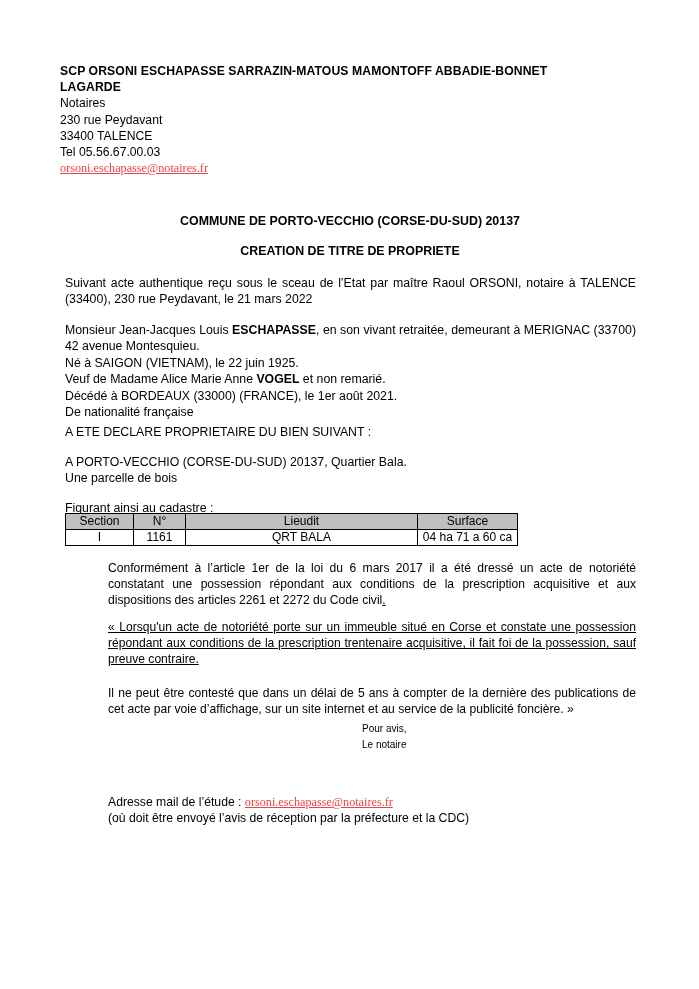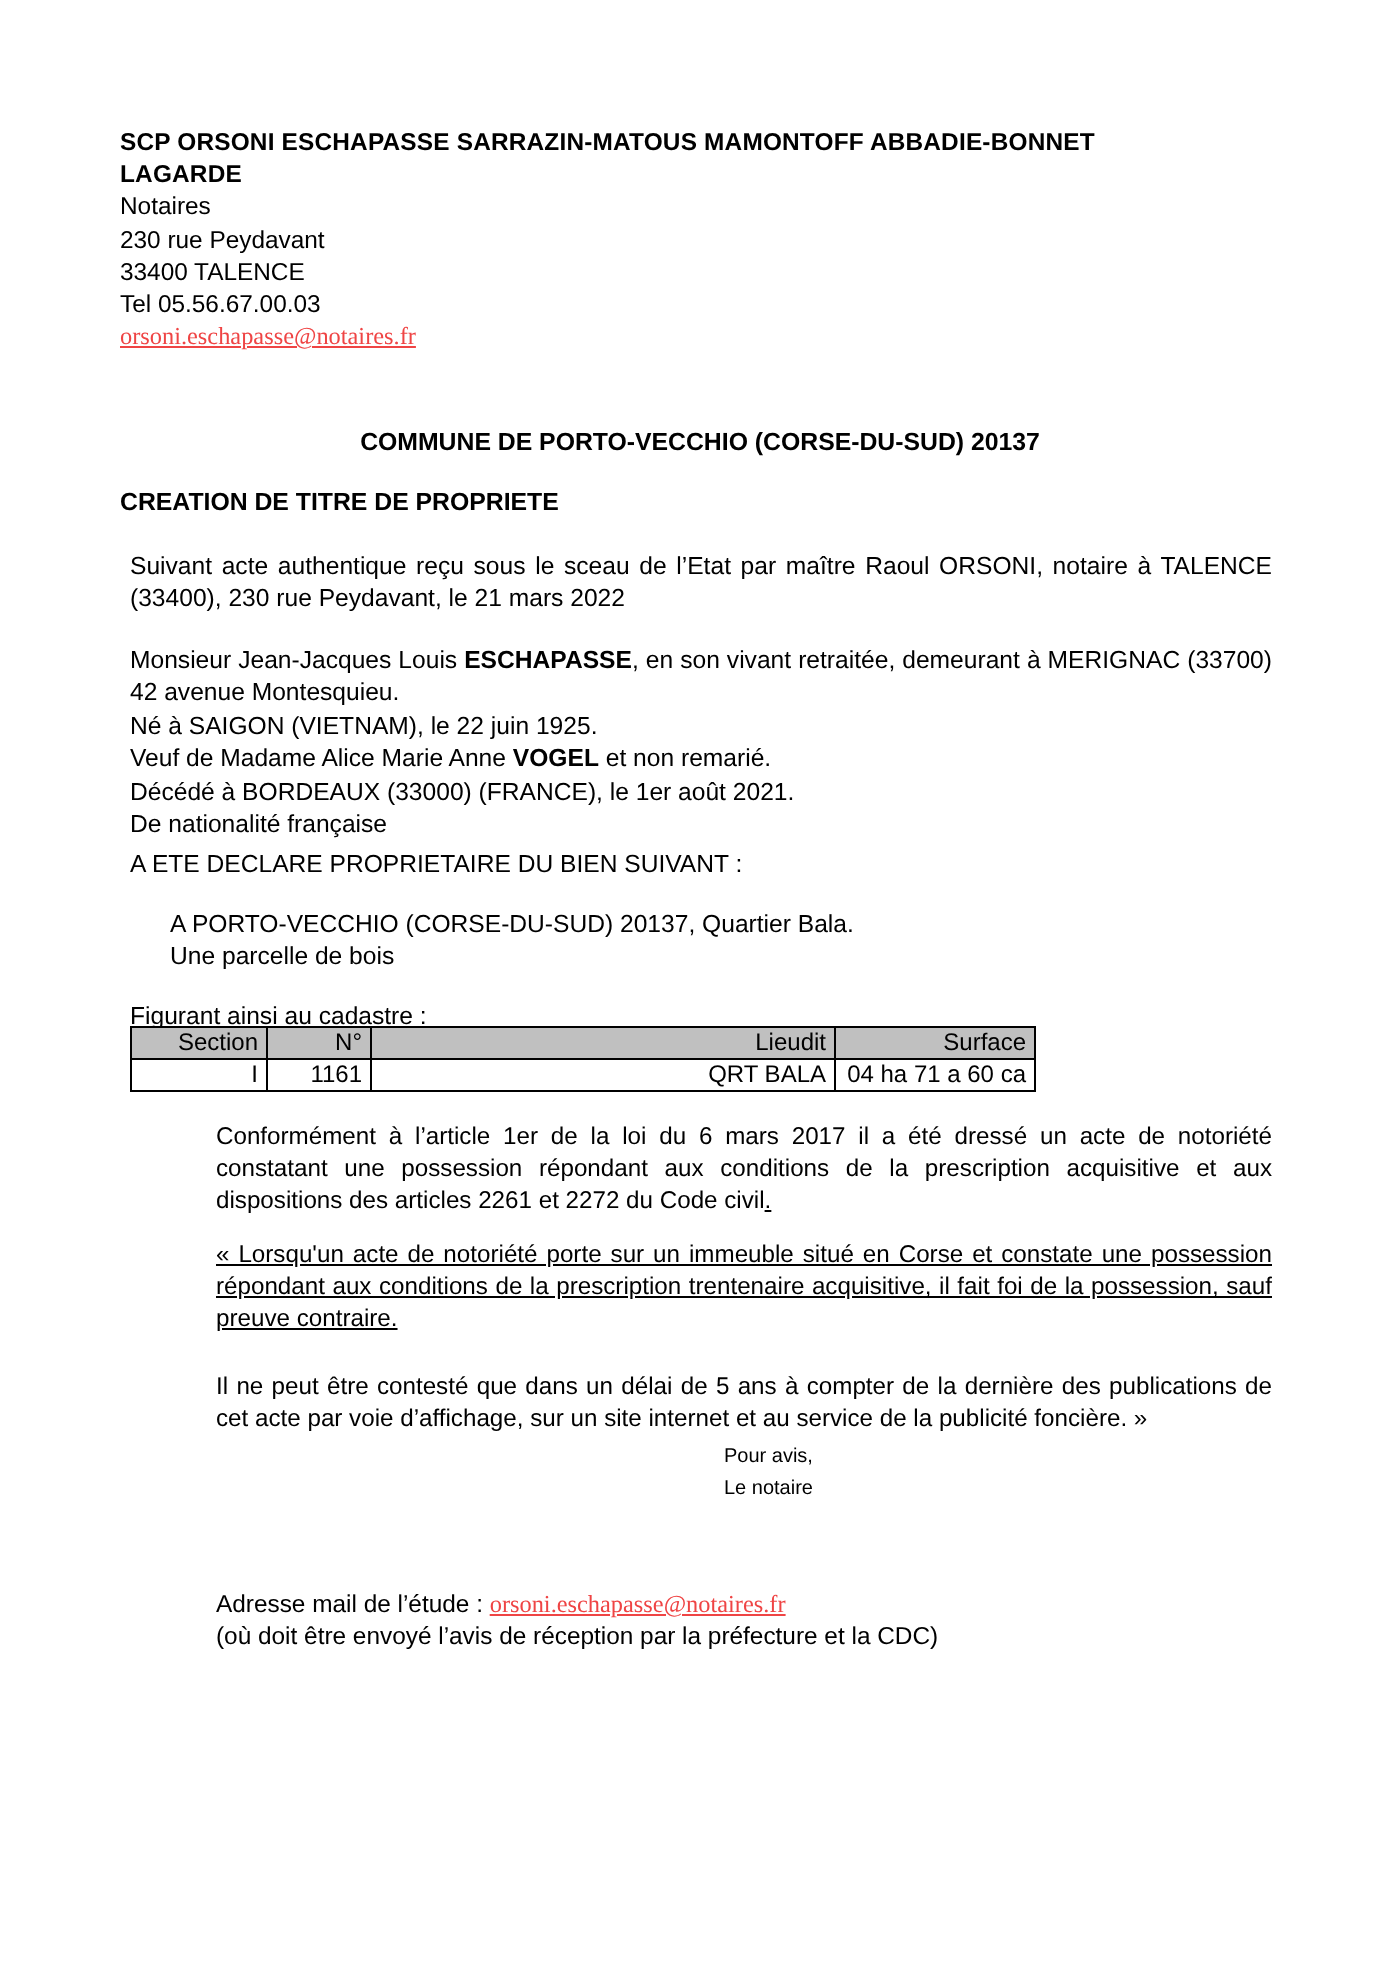--- a/index.html
+++ b/index.html
@@ -55,60 +55,60 @@
     text-align: center;
     font-size: 12.4px;
     font-weight: bold;
     line-height: 16px;
   }
   .doc-title {
     position: absolute;
     left: 60px;
     top: 243px;
     width: 580px;
-    text-align: left;
+    text-align: center;
     font-size: 12.4px;
     font-weight: bold;
     line-height: 16px;
   }
 
   
   .body-block {
     position: absolute;
     left: 65px;
     width: 571px;
     font-size: 12.3px;
     line-height: 16.4px;
   }
   .justify { text-align: justify; text-align-last: left; }
 
   .b-intro   { top: 275px; }
   .b-person  { top: 322px; }
   .b-declare { top: 424px; }
-  .b-address { top: 454px; margin-left: 20px; }
+  .b-address { top: 454px; }
   .b-cadastre{ top: 500px; }
 
   b, strong { font-weight: bold; }
 
   
   .cad-table {
     position: absolute;
     left: 65px;
     top: 513px;
     border-collapse: collapse;
     font-size: 12px;
     table-layout: fixed;
     width: 452px;
   }
   .cad-table th,
   .cad-table td {
     border: 1px solid #000000;
     padding: 1px 4px;
     font-weight: normal;
-    text-align: right;
+    text-align: center;
     height: 13px;
     line-height: 13px;
     overflow: hidden;
     white-space: nowrap;
   }
   .cad-table thead th {
     background: #c0c0c0;
   }
   .col-section { width: 68px; }
   .col-num     { width: 52px; }

